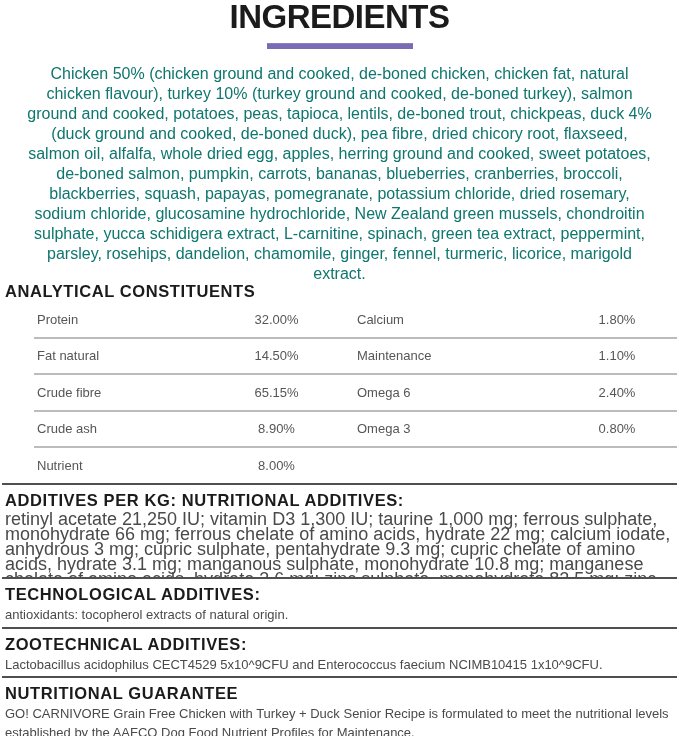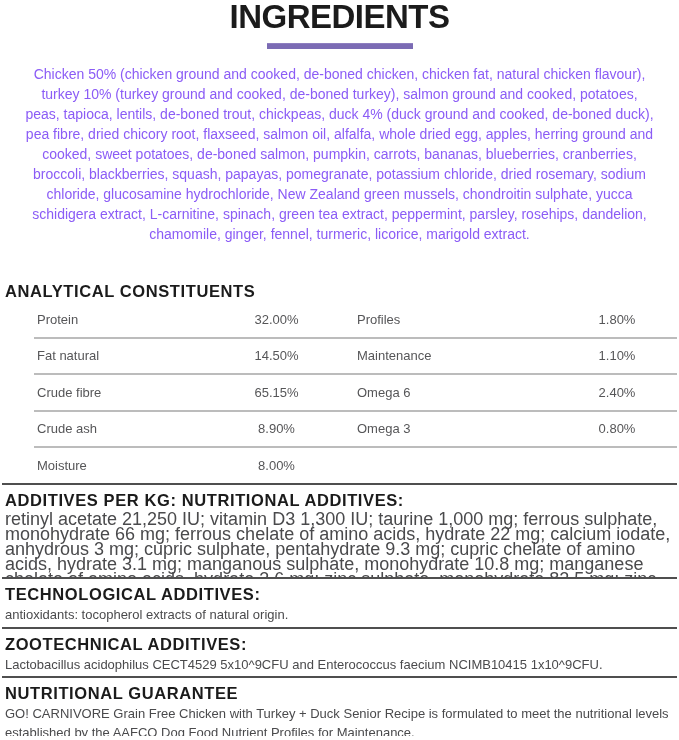--- a/index.html
+++ b/index.html
@@ -27,23 +27,23 @@
     background: #7b6bb4;
     border-top: 1px solid #8e7fc0;
   }
 
   
   .ingredients {
     width: 632px;
     height: 218px;
     margin: 15px auto 0;
     text-align: center;
-    font-size: 14px;
+    font-size: 16px;
     line-height: 20px;
-    color: #8b5cf6;
+    color: #0f766e;
     overflow: hidden;
   }
 
   
   .h2 {
     margin: 0;
     font-size: 16.5px;
     line-height: 19px;
     font-weight: bold;
     letter-spacing: 0.6px;
@@ -96,21 +96,21 @@
 
   <p class="ingredients">Chicken 50% (chicken ground and cooked, de-boned chicken, chicken fat, natural chicken flavour), turkey 10% (turkey ground and cooked, de-boned turkey), salmon ground and cooked, potatoes, peas, tapioca, lentils,  de-boned trout, chickpeas, duck 4% (duck ground and cooked, de-boned duck), pea fibre, dried chicory root, flaxseed, salmon oil, alfalfa, whole dried egg, apples, herring ground and cooked, sweet potatoes, de-boned salmon, pumpkin, carrots, bananas, blueberries, cranberries, broccoli, blackberries, squash, papayas, pomegranate, potassium chloride, dried rosemary, sodium chloride, glucosamine hydrochloride, New Zealand green mussels, chondroitin sulphate, yucca schidigera extract, L-carnitine, spinach, green tea extract, peppermint, parsley, rosehips, dandelion, chamomile, ginger, fennel, turmeric, licorice, marigold extract.</p>
 
   <h2 class="h2 analytical-heading">ANALYTICAL CONSTITUENTS</h2>
 
   <div class="table">
     <div class="trow">
       <span class="lbl">Protein</span>
       <span class="val">32.00%</span>
       <span></span>
-      <span class="lbl">Profiles</span>
+      <span class="lbl">Calcium</span>
       <span class="val">1.80%</span>
       <span></span>
     </div>
     <div class="trow">
       <span class="lbl">Fat natural</span>
       <span class="val">14.50%</span>
       <span></span>
       <span class="lbl">Maintenance</span>
       <span class="val">1.10%</span>
       <span></span>
@@ -125,21 +125,21 @@
     </div>
     <div class="trow">
       <span class="lbl">Crude ash</span>
       <span class="val">8.90%</span>
       <span></span>
       <span class="lbl">Omega 3</span>
       <span class="val">0.80%</span>
       <span></span>
     </div>
     <div class="trow">
-      <span class="lbl">Moisture</span>
+      <span class="lbl">Nutrient</span>
       <span class="val">8.00%</span>
       <span></span>
       <span class="lbl"></span>
       <span class="val"></span>
       <span></span>
     </div>
   </div>
 
   <div class="section additives-nutritional">
     <h2 class="h2">ADDITIVES PER KG: NUTRITIONAL ADDITIVES:</h2>

